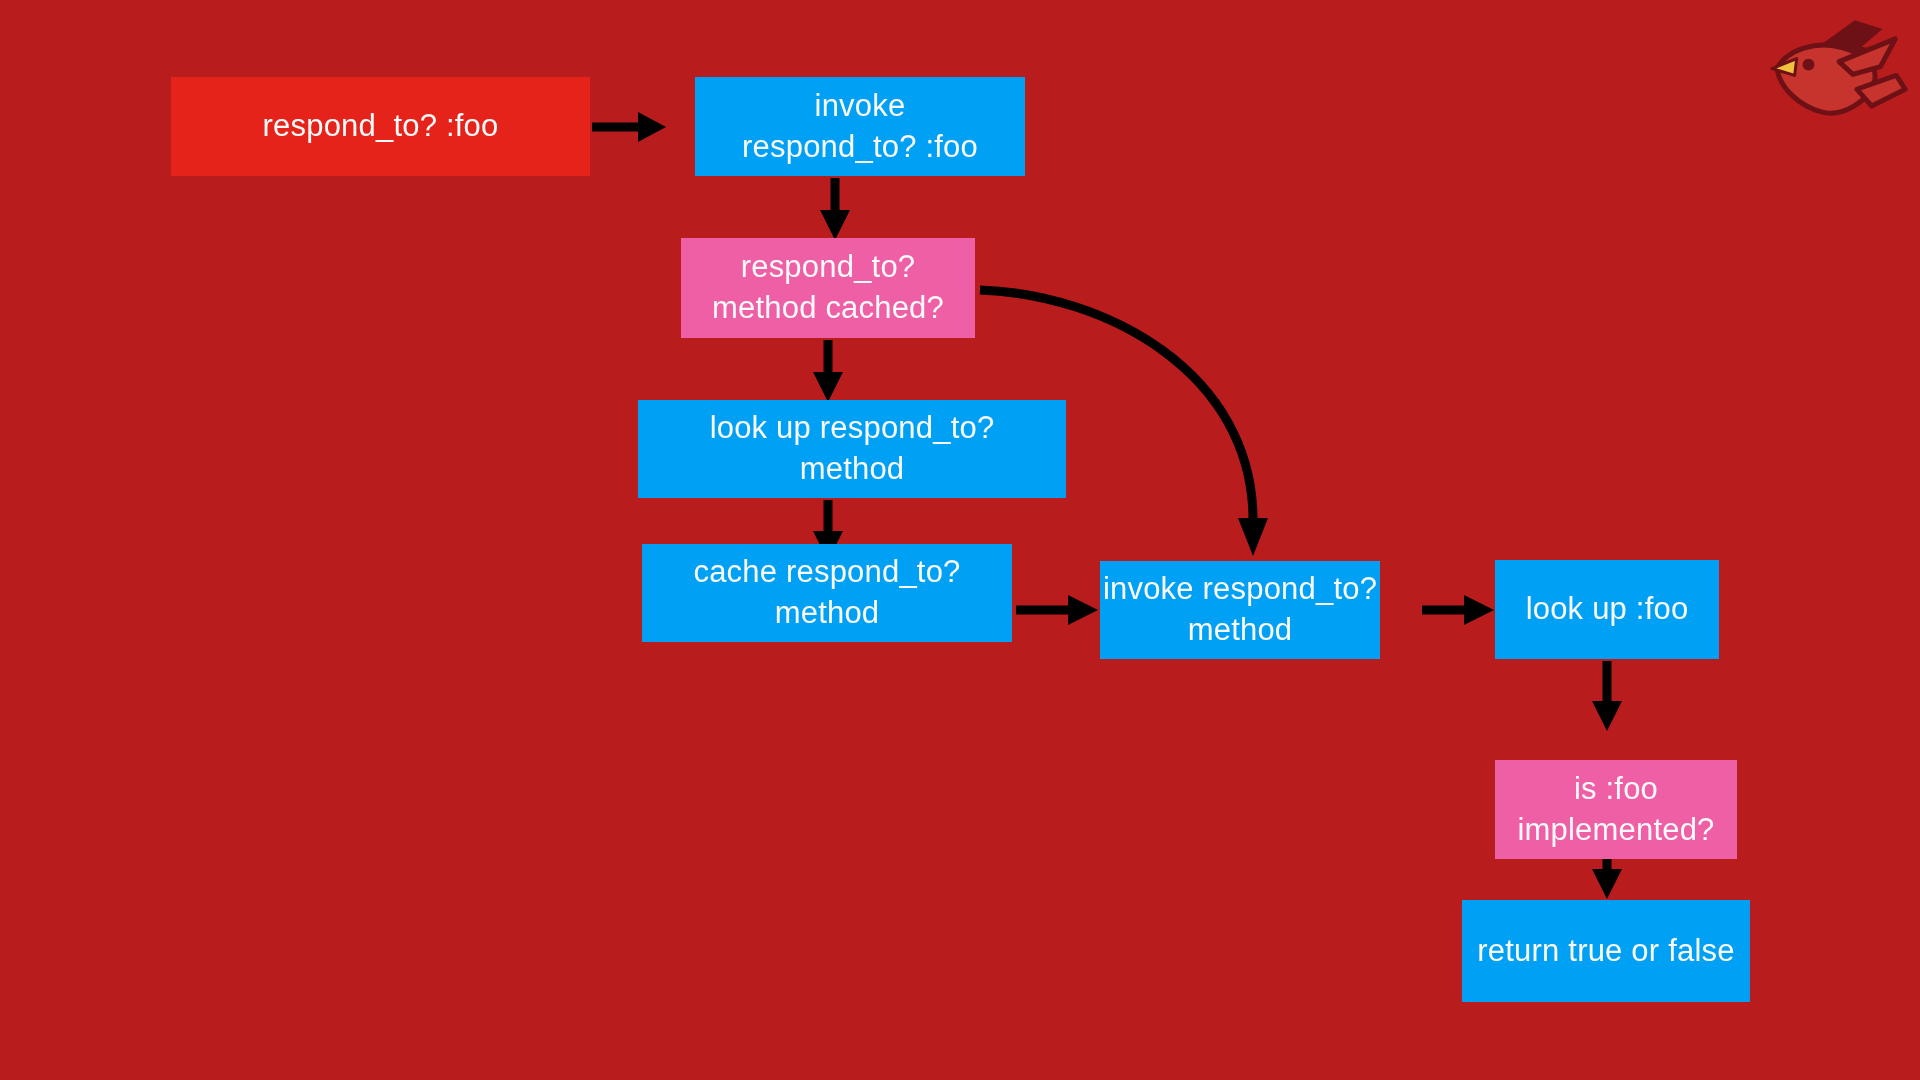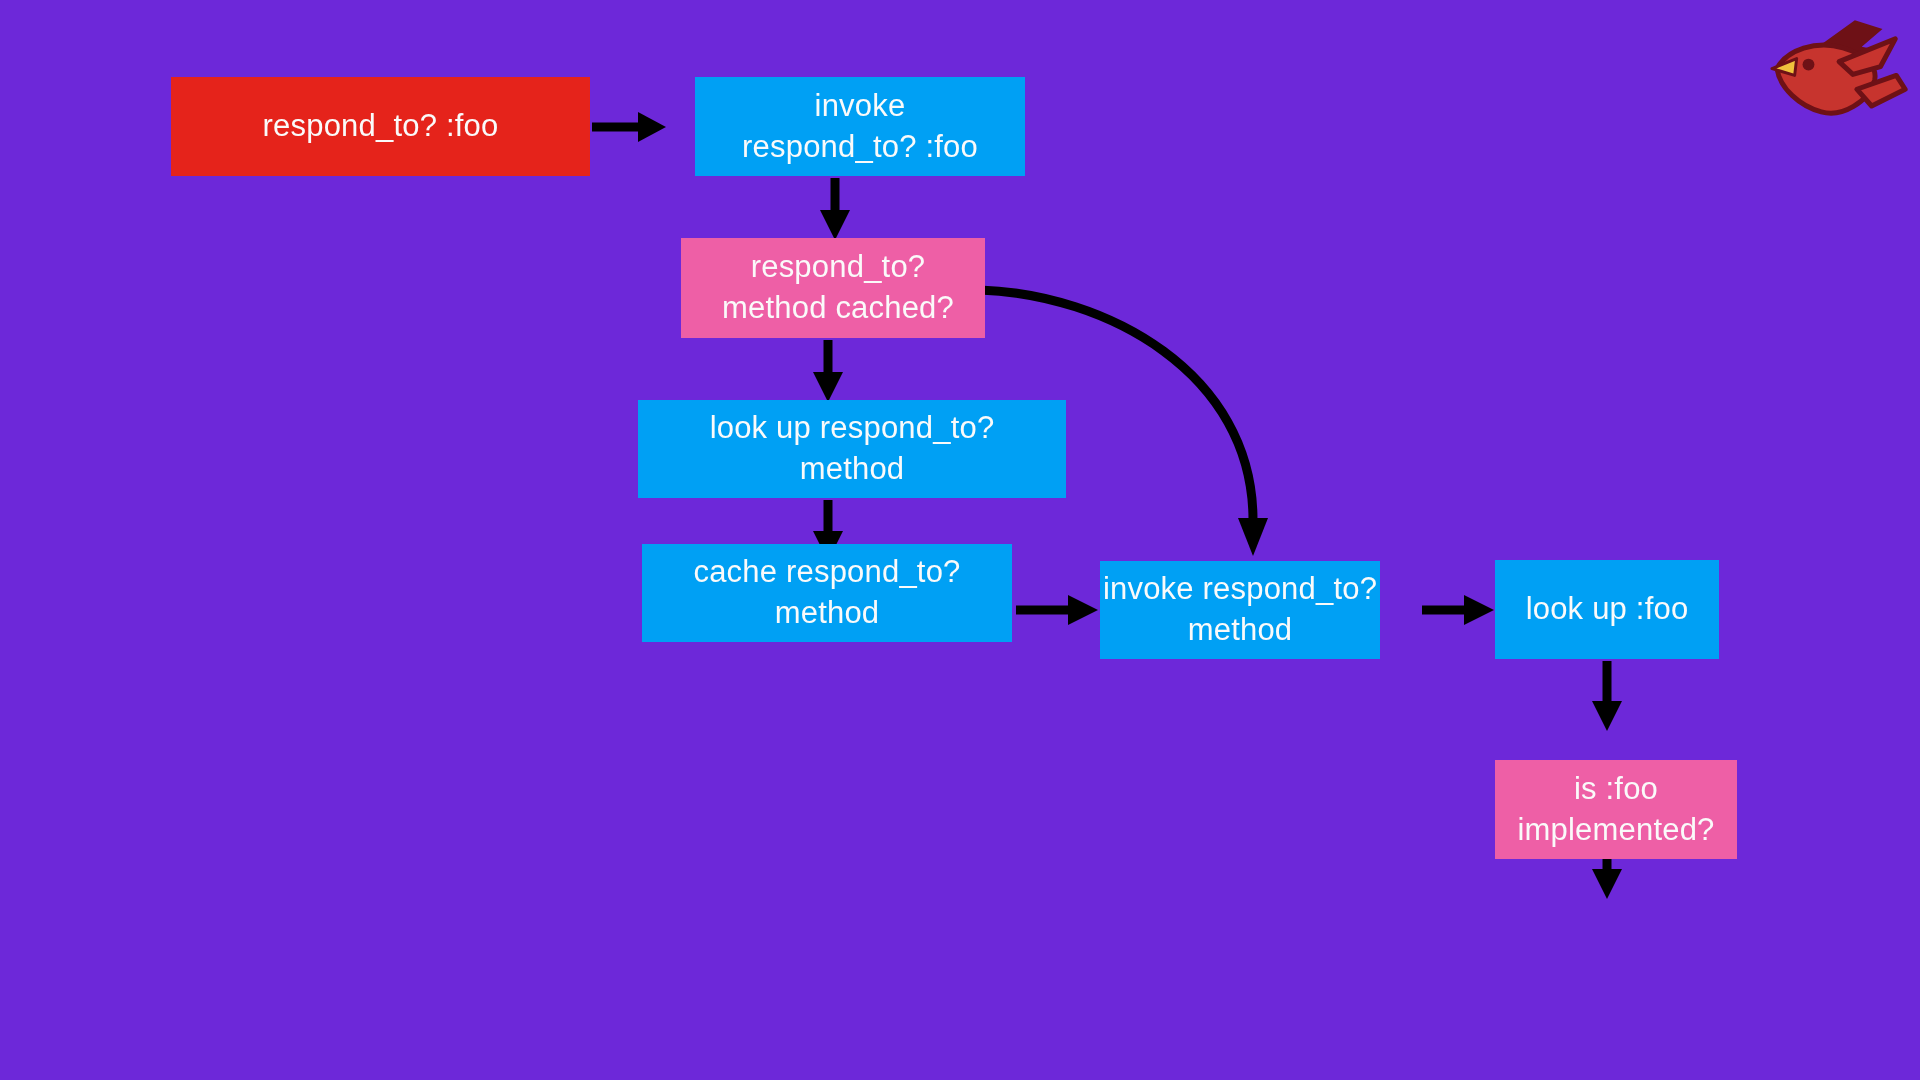--- a/index.html
+++ b/index.html
@@ -1,19 +1,19 @@
 <!DOCTYPE html>
 <html><head>
 <meta charset="utf-8">
 <style>
   html,body{margin:0;padding:0;background:#c9cacc;}
   #stage{
     position:relative;
     width:1920px;height:1080px;
-    background:#6d28d9;
+    background:#b91c1c;
     overflow:hidden;
     font-family:"Liberation Sans", sans-serif;
   }
   .arrow-layer{position:absolute;left:0;top:0;width:1920px;height:1080px;pointer-events:none;}
   .arrow-layer path{stroke:#000;stroke-width:9;fill:none;}
   .arrow-layer polygon{fill:#000;stroke:none;}
   .node{
     position:absolute;
     display:flex;align-items:center;justify-content:center;
     text-align:center;
@@ -22,21 +22,21 @@
     line-height:1.32;
     white-space:pre-line;
     letter-spacing:0.2px;
   }
   .node.start{background:#E5231B;}
   .node.process{background:#00A0F4;}
   .node.decision{background:#EE5FA6;}
   
   #n-start            {left:171px; top:77px;  width:419px; height:99px;}
   #n-invoke-rt-foo    {left:695px; top:77px;  width:330px; height:99px;}
-  #n-cached           {left:681px; top:238px; width:294px; height:100px;padding-left:10px;}
+  #n-cached           {left:681px; top:238px; width:294px; height:100px;}
   #n-lookup-rt        {left:638px; top:400px; width:428px; height:98px;}
   #n-cache-rt         {left:642px; top:544px; width:370px; height:98px;}
   #n-invoke-rt        {left:1100px;top:561px; width:280px; height:98px;}
   #n-lookup-foo       {left:1495px;top:560px; width:224px; height:99px;}
   #n-implemented      {left:1495px;top:760px; width:242px; height:99px;}
   #n-return           {left:1462px;top:900px; width:288px; height:102px;}
   #bird{position:absolute;left:1770px;top:12px;width:148px;height:114px;}
 </style>
 </head>
 <body>
@@ -89,20 +89,21 @@
 method cached?</div>
   <div id="n-lookup-rt" class="node process">look up respond_to?
 method</div>
   <div id="n-cache-rt" class="node process">cache respond_to?
 method</div>
   <div id="n-invoke-rt" class="node process">invoke respond_to?
 method</div>
   <div id="n-lookup-foo" class="node process">look up :foo</div>
   <div id="n-implemented" class="node decision">is :foo
 implemented?</div>
+  <div id="n-return" class="node process">return true or false</div>
 
   <svg id="bird" viewBox="0 0 150 115" aria-hidden="true">
 
     <path d="M36,44 L86,8 L114,17 L93,35 L113,39 L80,57 Z" fill="#6E1116"></path>
 
     <path d="M7,57 C17,38 47,28 74,36 C98,43 109,56 106,69 C100,91 73,107 52,101 C30,95 10,77 7,57 Z" fill="#C7342E" stroke="#6E1116" stroke-width="5" stroke-linejoin="round"></path>
 
     <path d="M70,50 L127,27 L112,55 L84,63 Z" fill="#C7342E" stroke="#6E1116" stroke-width="5" stroke-linejoin="round"></path>
 
     <path d="M88,78 L128,64 L137,78 L103,95 Z" fill="#C7342E" stroke="#6E1116" stroke-width="5" stroke-linejoin="round"></path>

